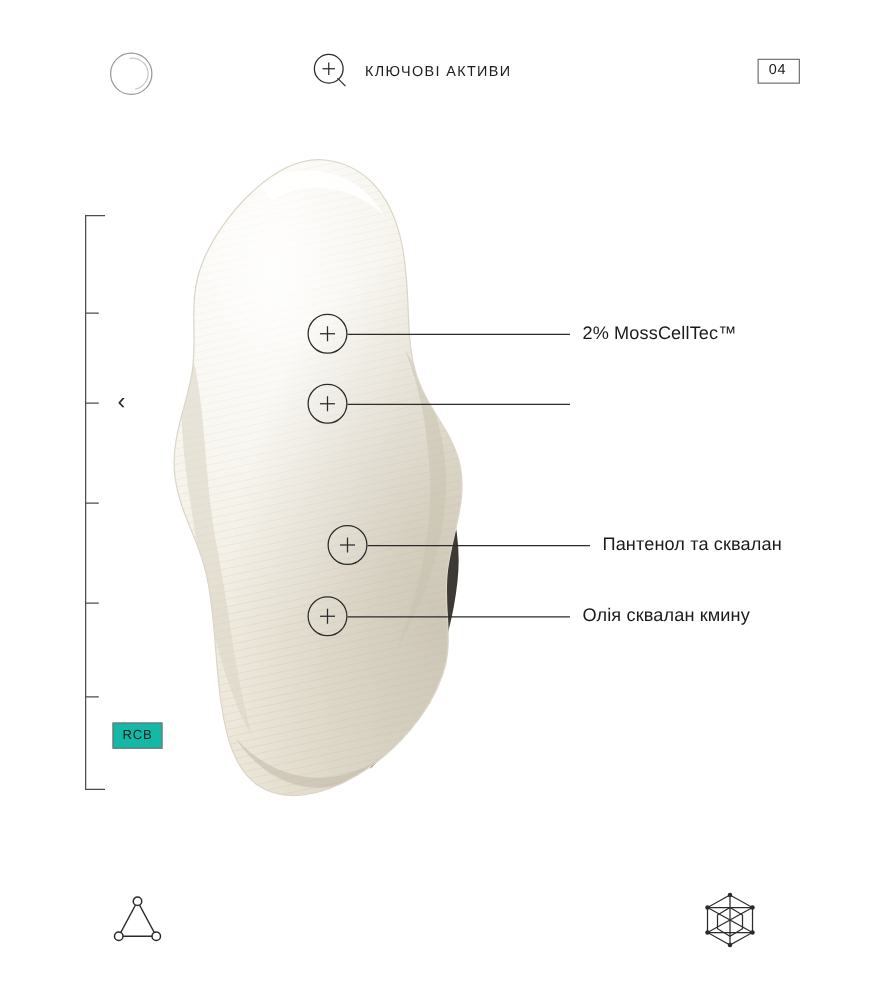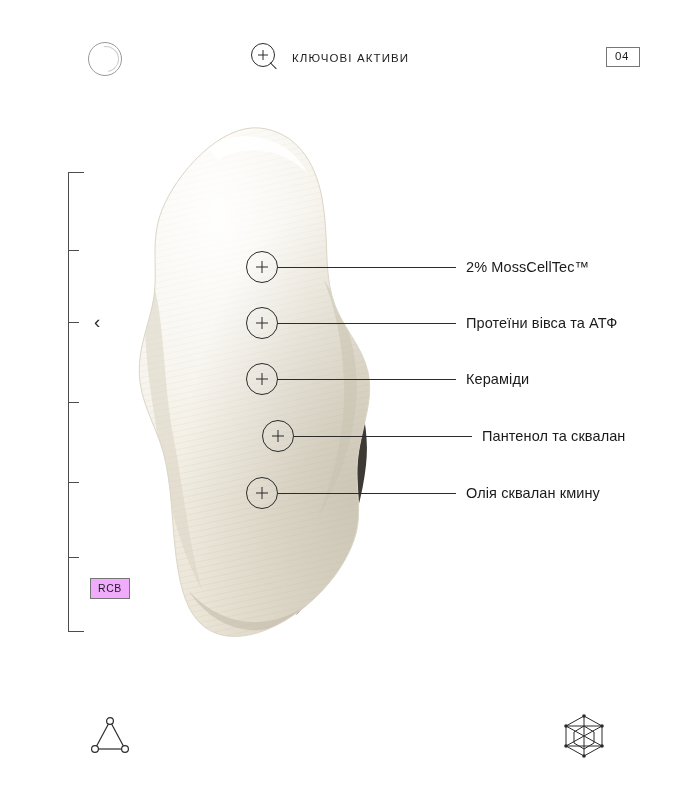--- a/index.html
+++ b/index.html
@@ -153,21 +153,21 @@
   }
   .rcb-tag {
     position: absolute;
     left: 22px;
     top: 406px;
     padding: 3px 7px 4px;
     border: 1px solid #767676;
     font-size: 10.5px;
     letter-spacing: 0.6px;
     color: #1d1d1d;
-    background: #f0abfc;
+    background: #14b8a6;
   }
 
   
   .cream-wrap {
     position: absolute;
     left: 110px;
     top: 120px;
     width: 310px;
     height: 530px;
   }
@@ -349,28 +349,22 @@
 
   <div class="callout" style="left:246px; top:251px;">
     <div class="node"></div>
     <div class="leader" style="width:178px"></div>
     <div class="label">2% MossCellTec™</div>
   </div>
 
   <div class="callout" style="left:246px; top:307px;">
     <div class="node"></div>
     <div class="leader" style="width:178px"></div>
-    <div class="label">Протеїни вівса та АТФ</div>
   </div>
 
-  <div class="callout" style="left:246px; top:363px;">
-    <div class="node"></div>
-    <div class="leader" style="width:178px"></div>
-    <div class="label">Кераміди</div>
-  </div>
 
   <div class="callout" style="left:262px; top:420px;">
     <div class="node"></div>
     <div class="leader" style="width:178px"></div>
     <div class="label">Пантенол та сквалан</div>
   </div>
 
   <div class="callout" style="left:246px; top:477px;">
     <div class="node"></div>
     <div class="leader" style="width:178px"></div>

